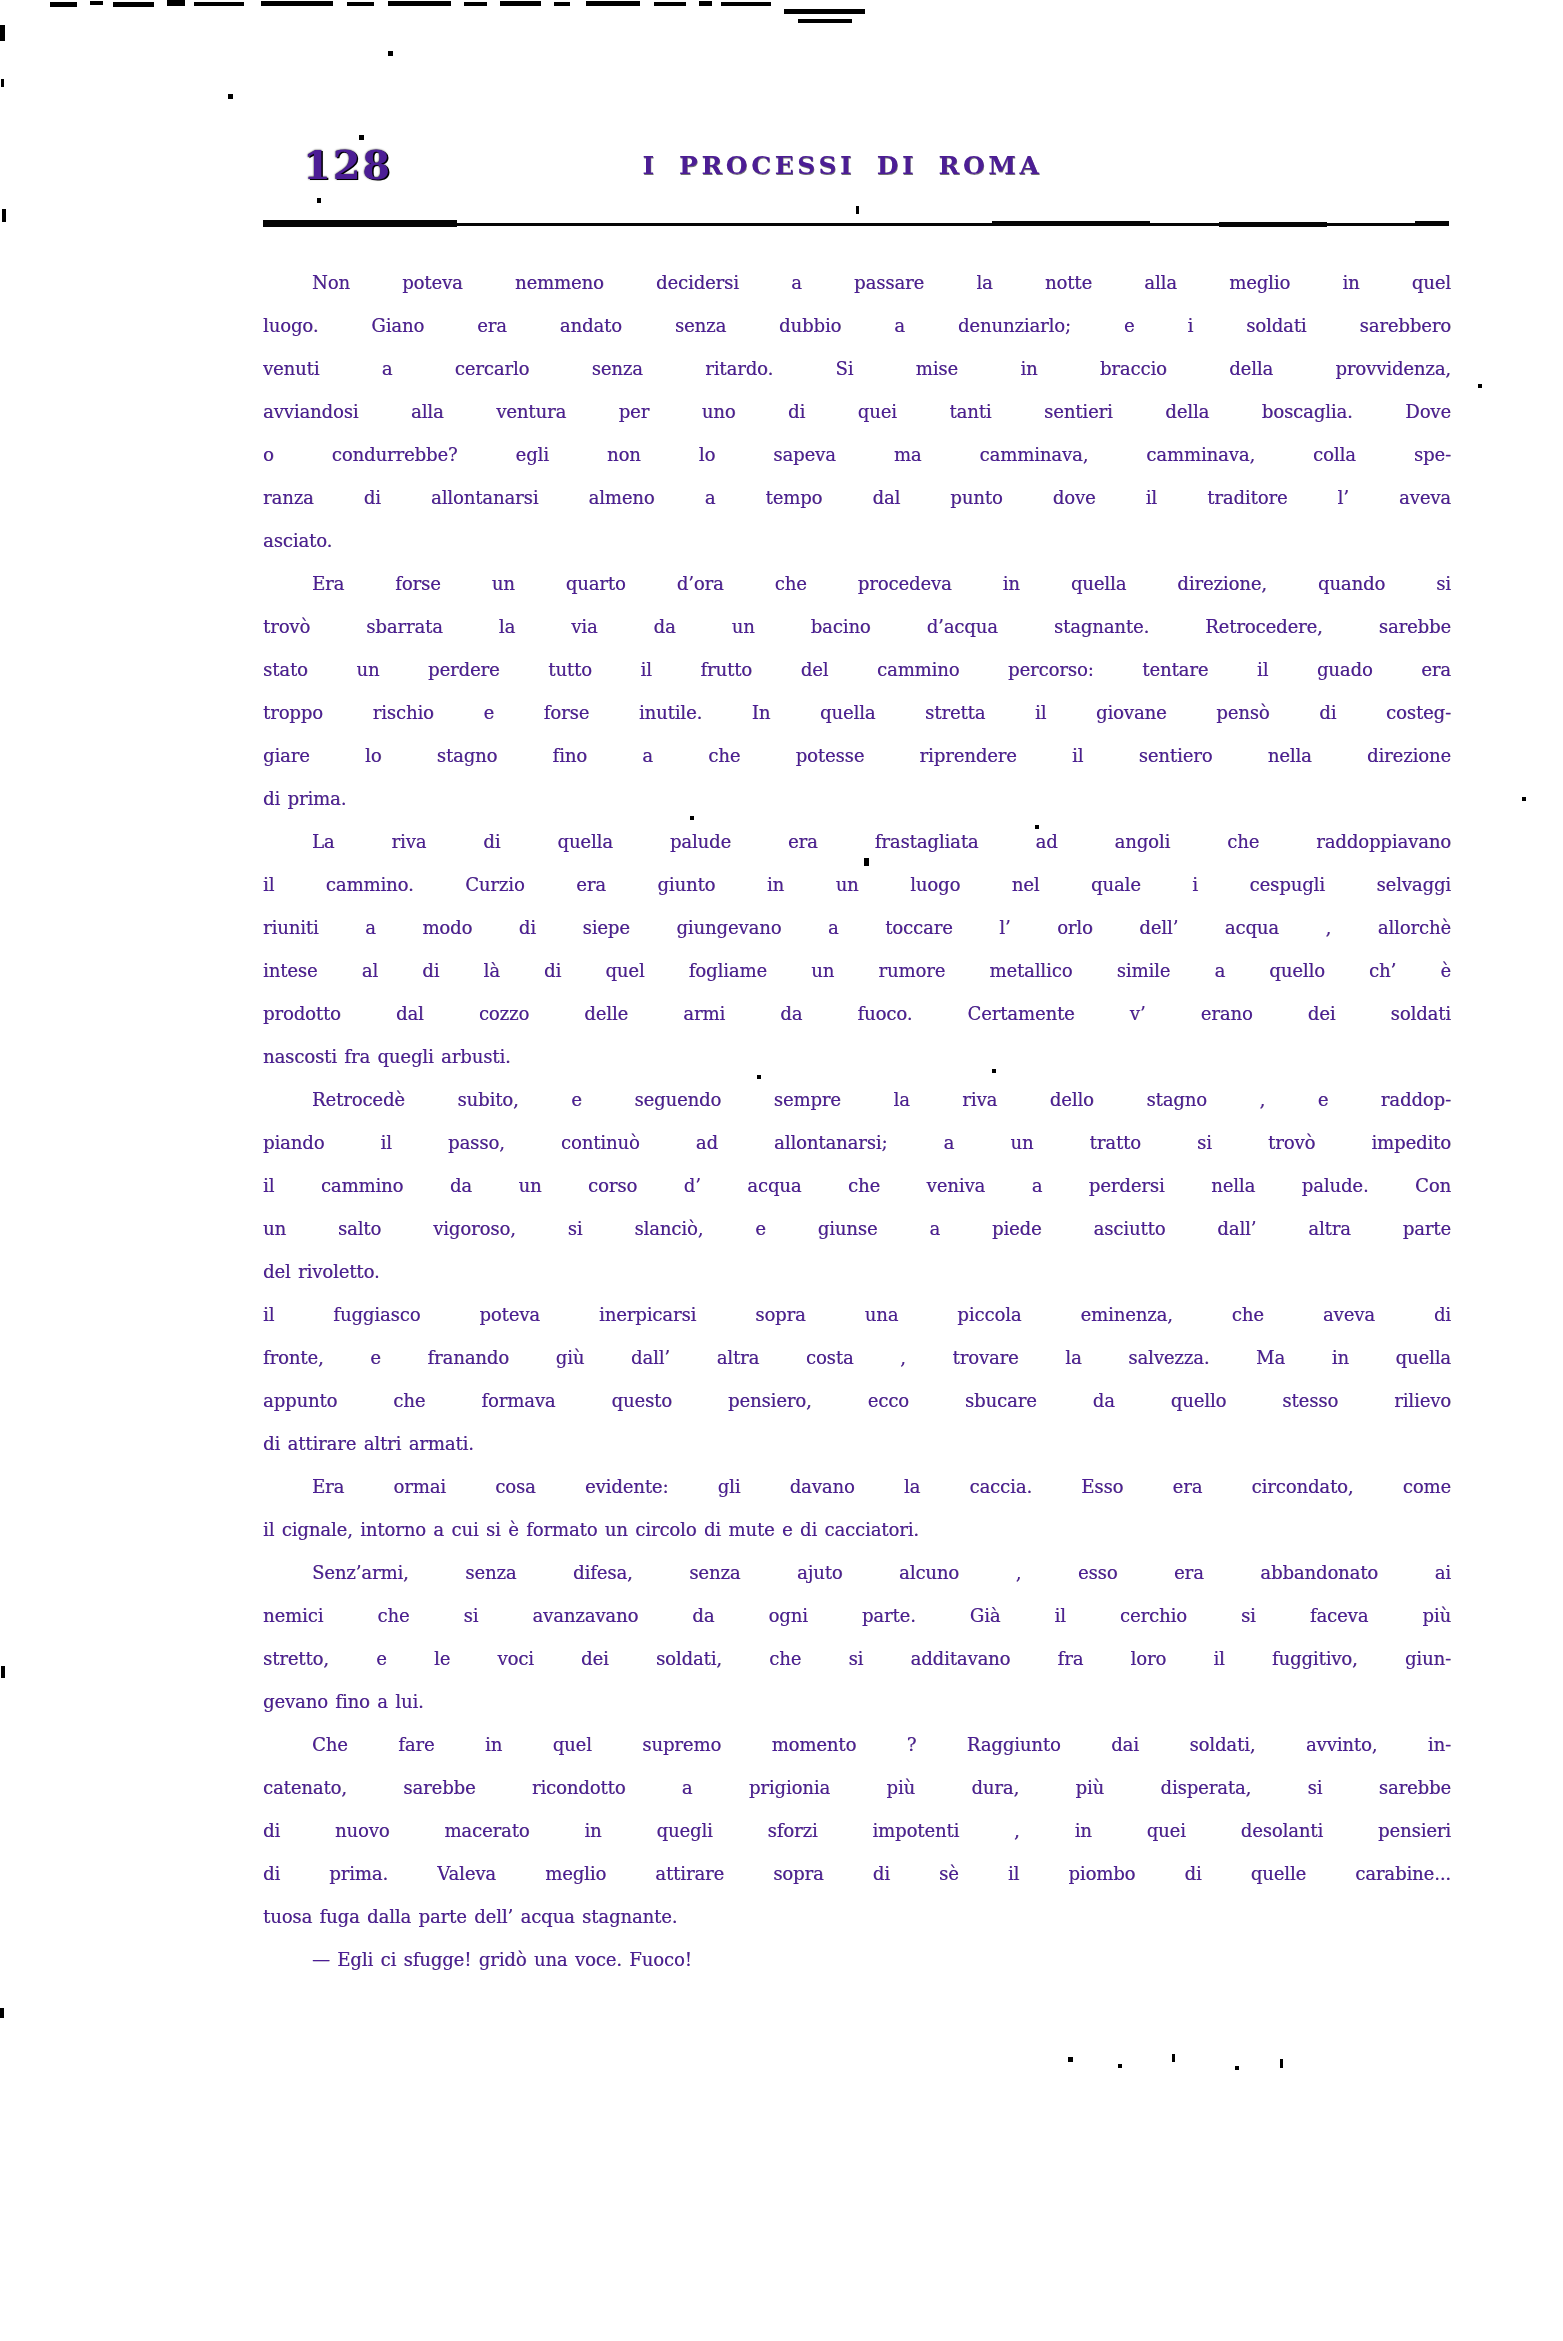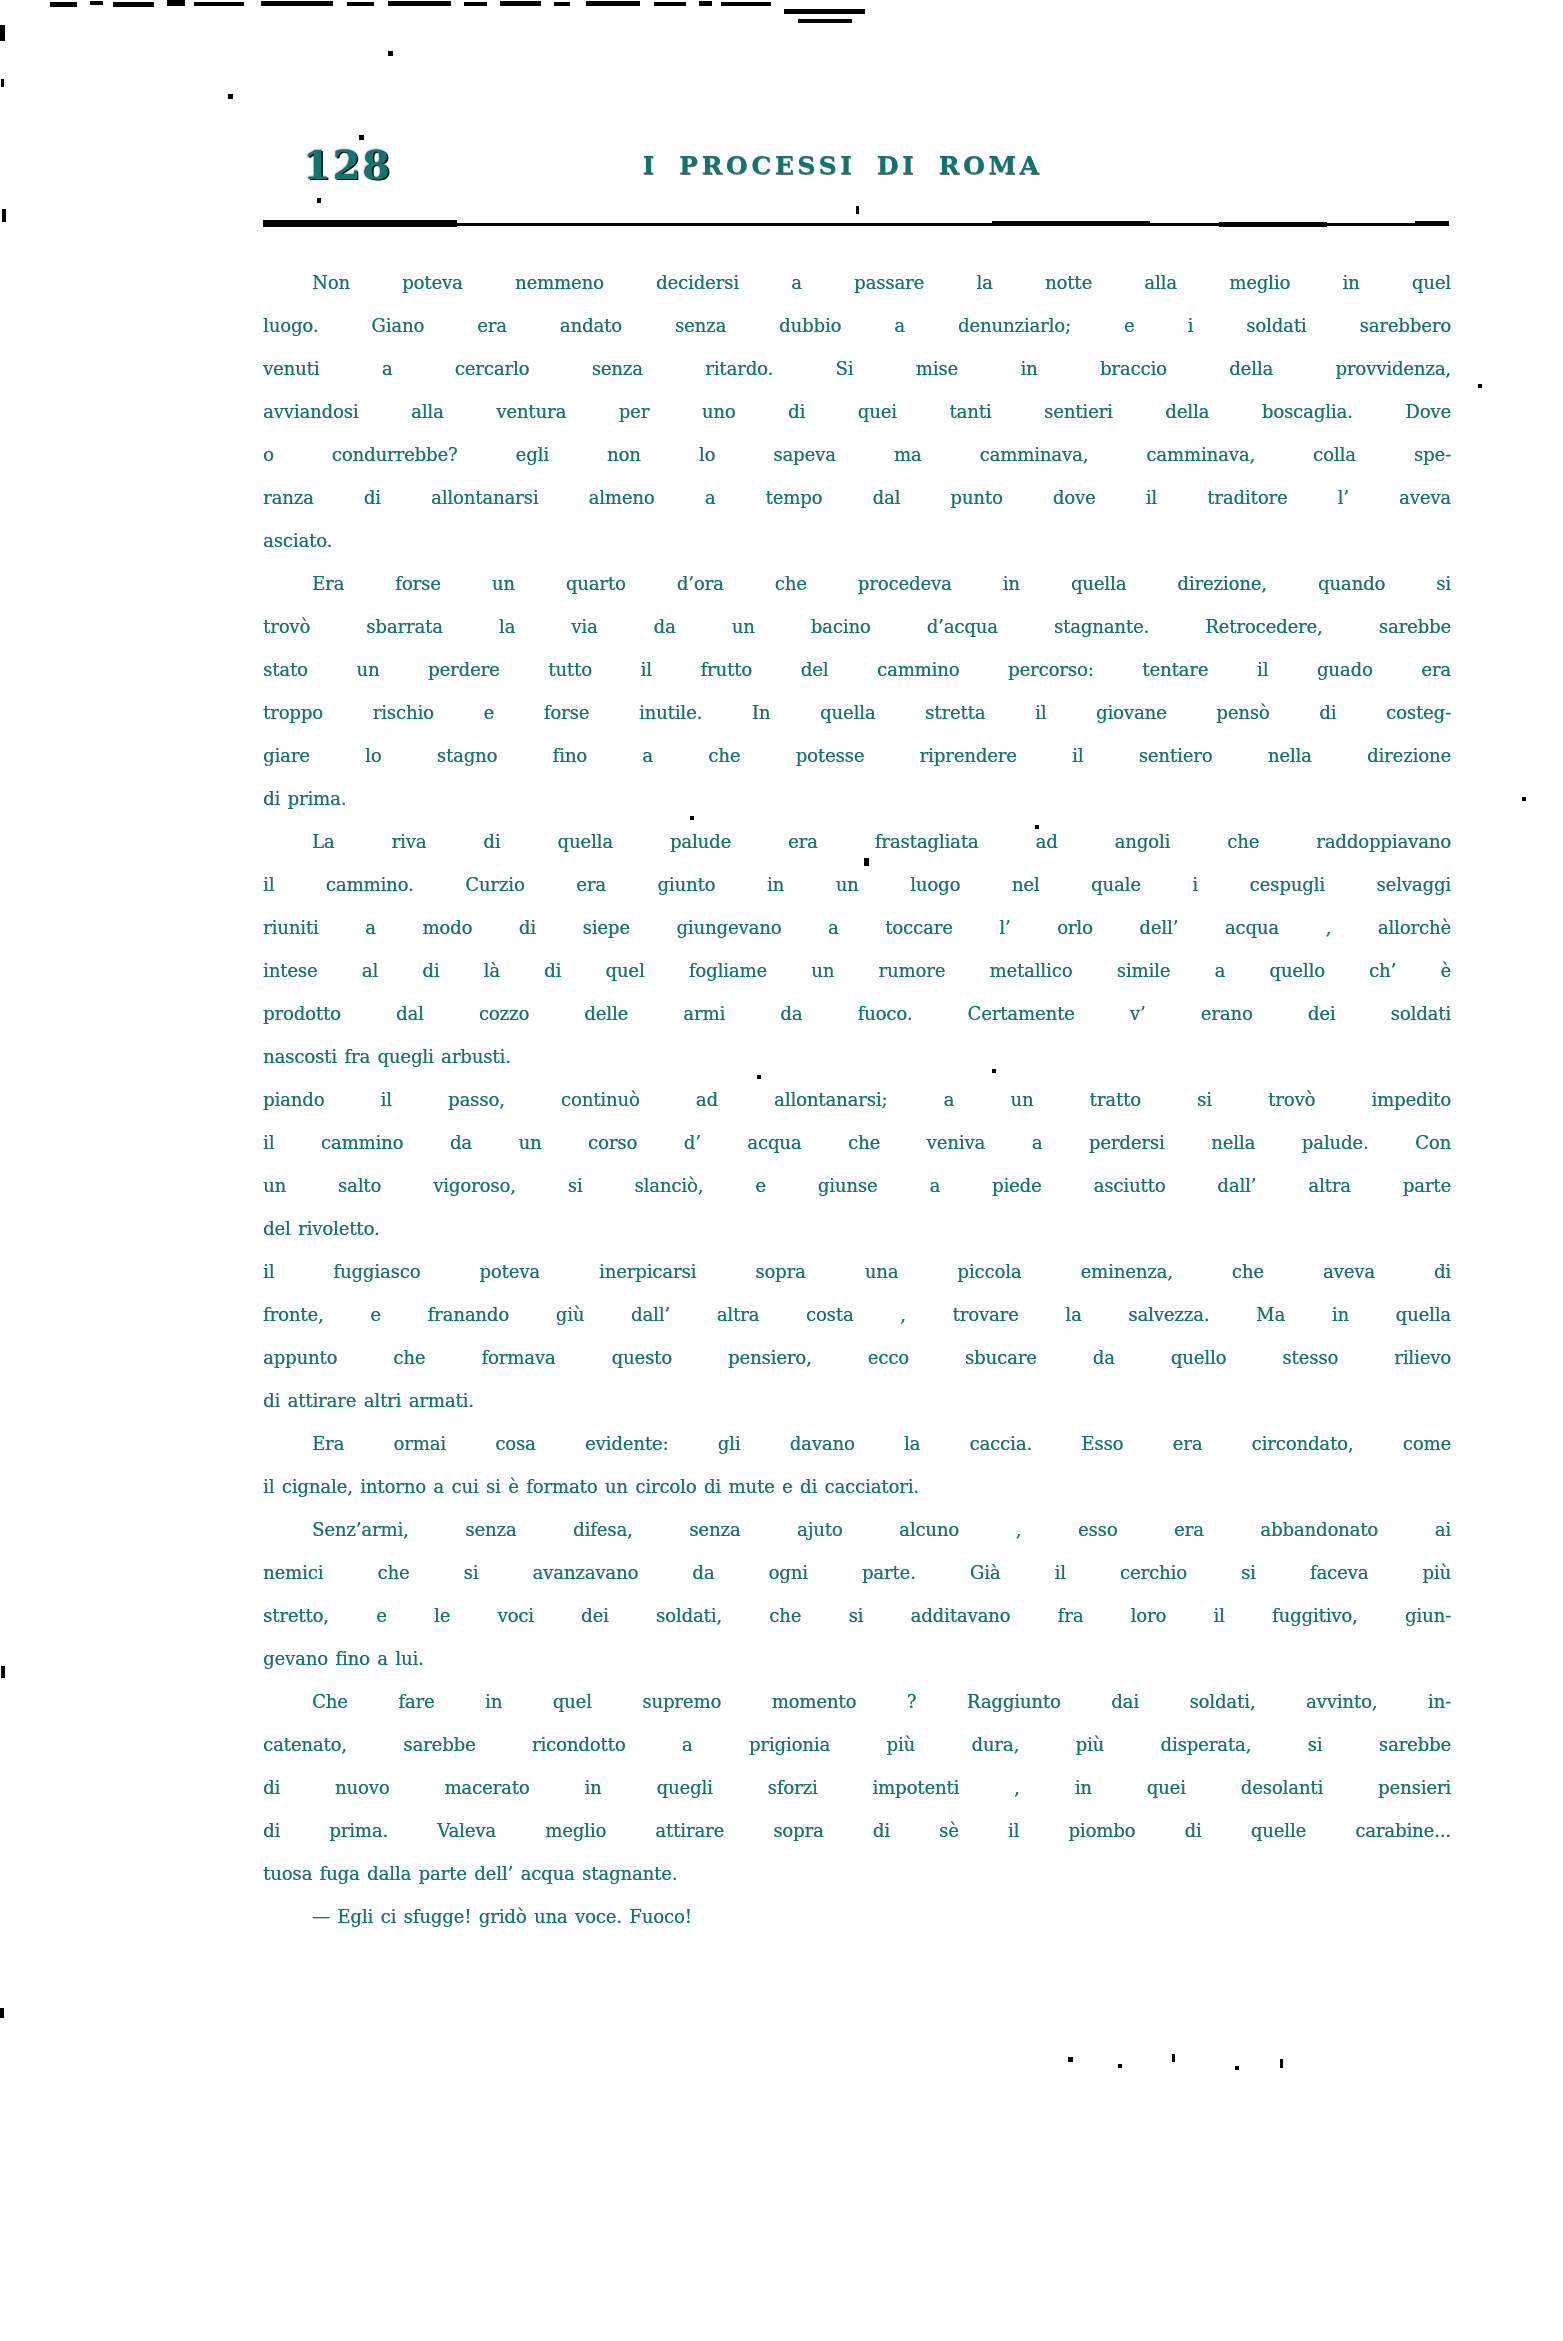--- a/index.html
+++ b/index.html
@@ -2,21 +2,21 @@
 <html style="font-size:14.4px"><head>
 <meta charset="utf-8">
 <style>
   html,body { margin:0; padding:0; background:#ffffff; }
   .page {
     position:relative;
     width:1563px; height:2342px;
     background:#ffffff;
     overflow:hidden;
     font-family:"DejaVu Serif","Liberation Serif",serif;
-    color:#0f766e;
+    color:#4c1d95;
   }
   
   .artifact { position:absolute; background:#000; }
 
   
   .page-number {
     position:absolute; left:303px; top:141px;
     font-size:40px; font-weight:bold; letter-spacing:1.8px;
     text-shadow:0 0 1.8px #000, 1.4px 0.9px 0 #000;
   }
@@ -127,20 +127,21 @@
       </div>
       <div class="para">
         <div class="line first">La riva di quella palude era frastagliata ad angoli che raddoppiavano</div>
         <div class="line">il cammino. Curzio era giunto in un luogo nel quale i cespugli selvaggi</div>
         <div class="line">riuniti a modo di siepe giungevano a toccare l’ orlo dell’ acqua , allorchè</div>
         <div class="line">intese al di là di quel fogliame un rumore metallico simile a quello ch’ è</div>
         <div class="line">prodotto dal cozzo delle armi da fuoco. Certamente v’ erano dei soldati</div>
         <div class="line last">nascosti fra quegli arbusti.</div>
       </div>
       <div class="para">
+        <div class="line first">Retrocedè subito, e seguendo sempre la riva dello stagno , e raddop-</div>
         <div class="line">piando il passo, continuò ad allontanarsi; a un tratto si trovò impedito</div>
         <div class="line">il cammino da un corso d’ acqua che veniva a perdersi nella palude. Con</div>
         <div class="line">un salto vigoroso, si slanciò, e giunse a piede asciutto dall’ altra parte</div>
         <div class="line last">del rivoletto.</div>
       </div>
       <div class="para">
         <div class="line">il fuggiasco poteva inerpicarsi sopra una piccola eminenza, che aveva di</div>
         <div class="line">fronte, e franando giù dall’ altra costa , trovare la salvezza. Ma in quella</div>
         <div class="line">appunto che formava questo pensiero, ecco sbucare da quello stesso rilievo</div>
         <div class="line last">di attirare altri armati.</div>

